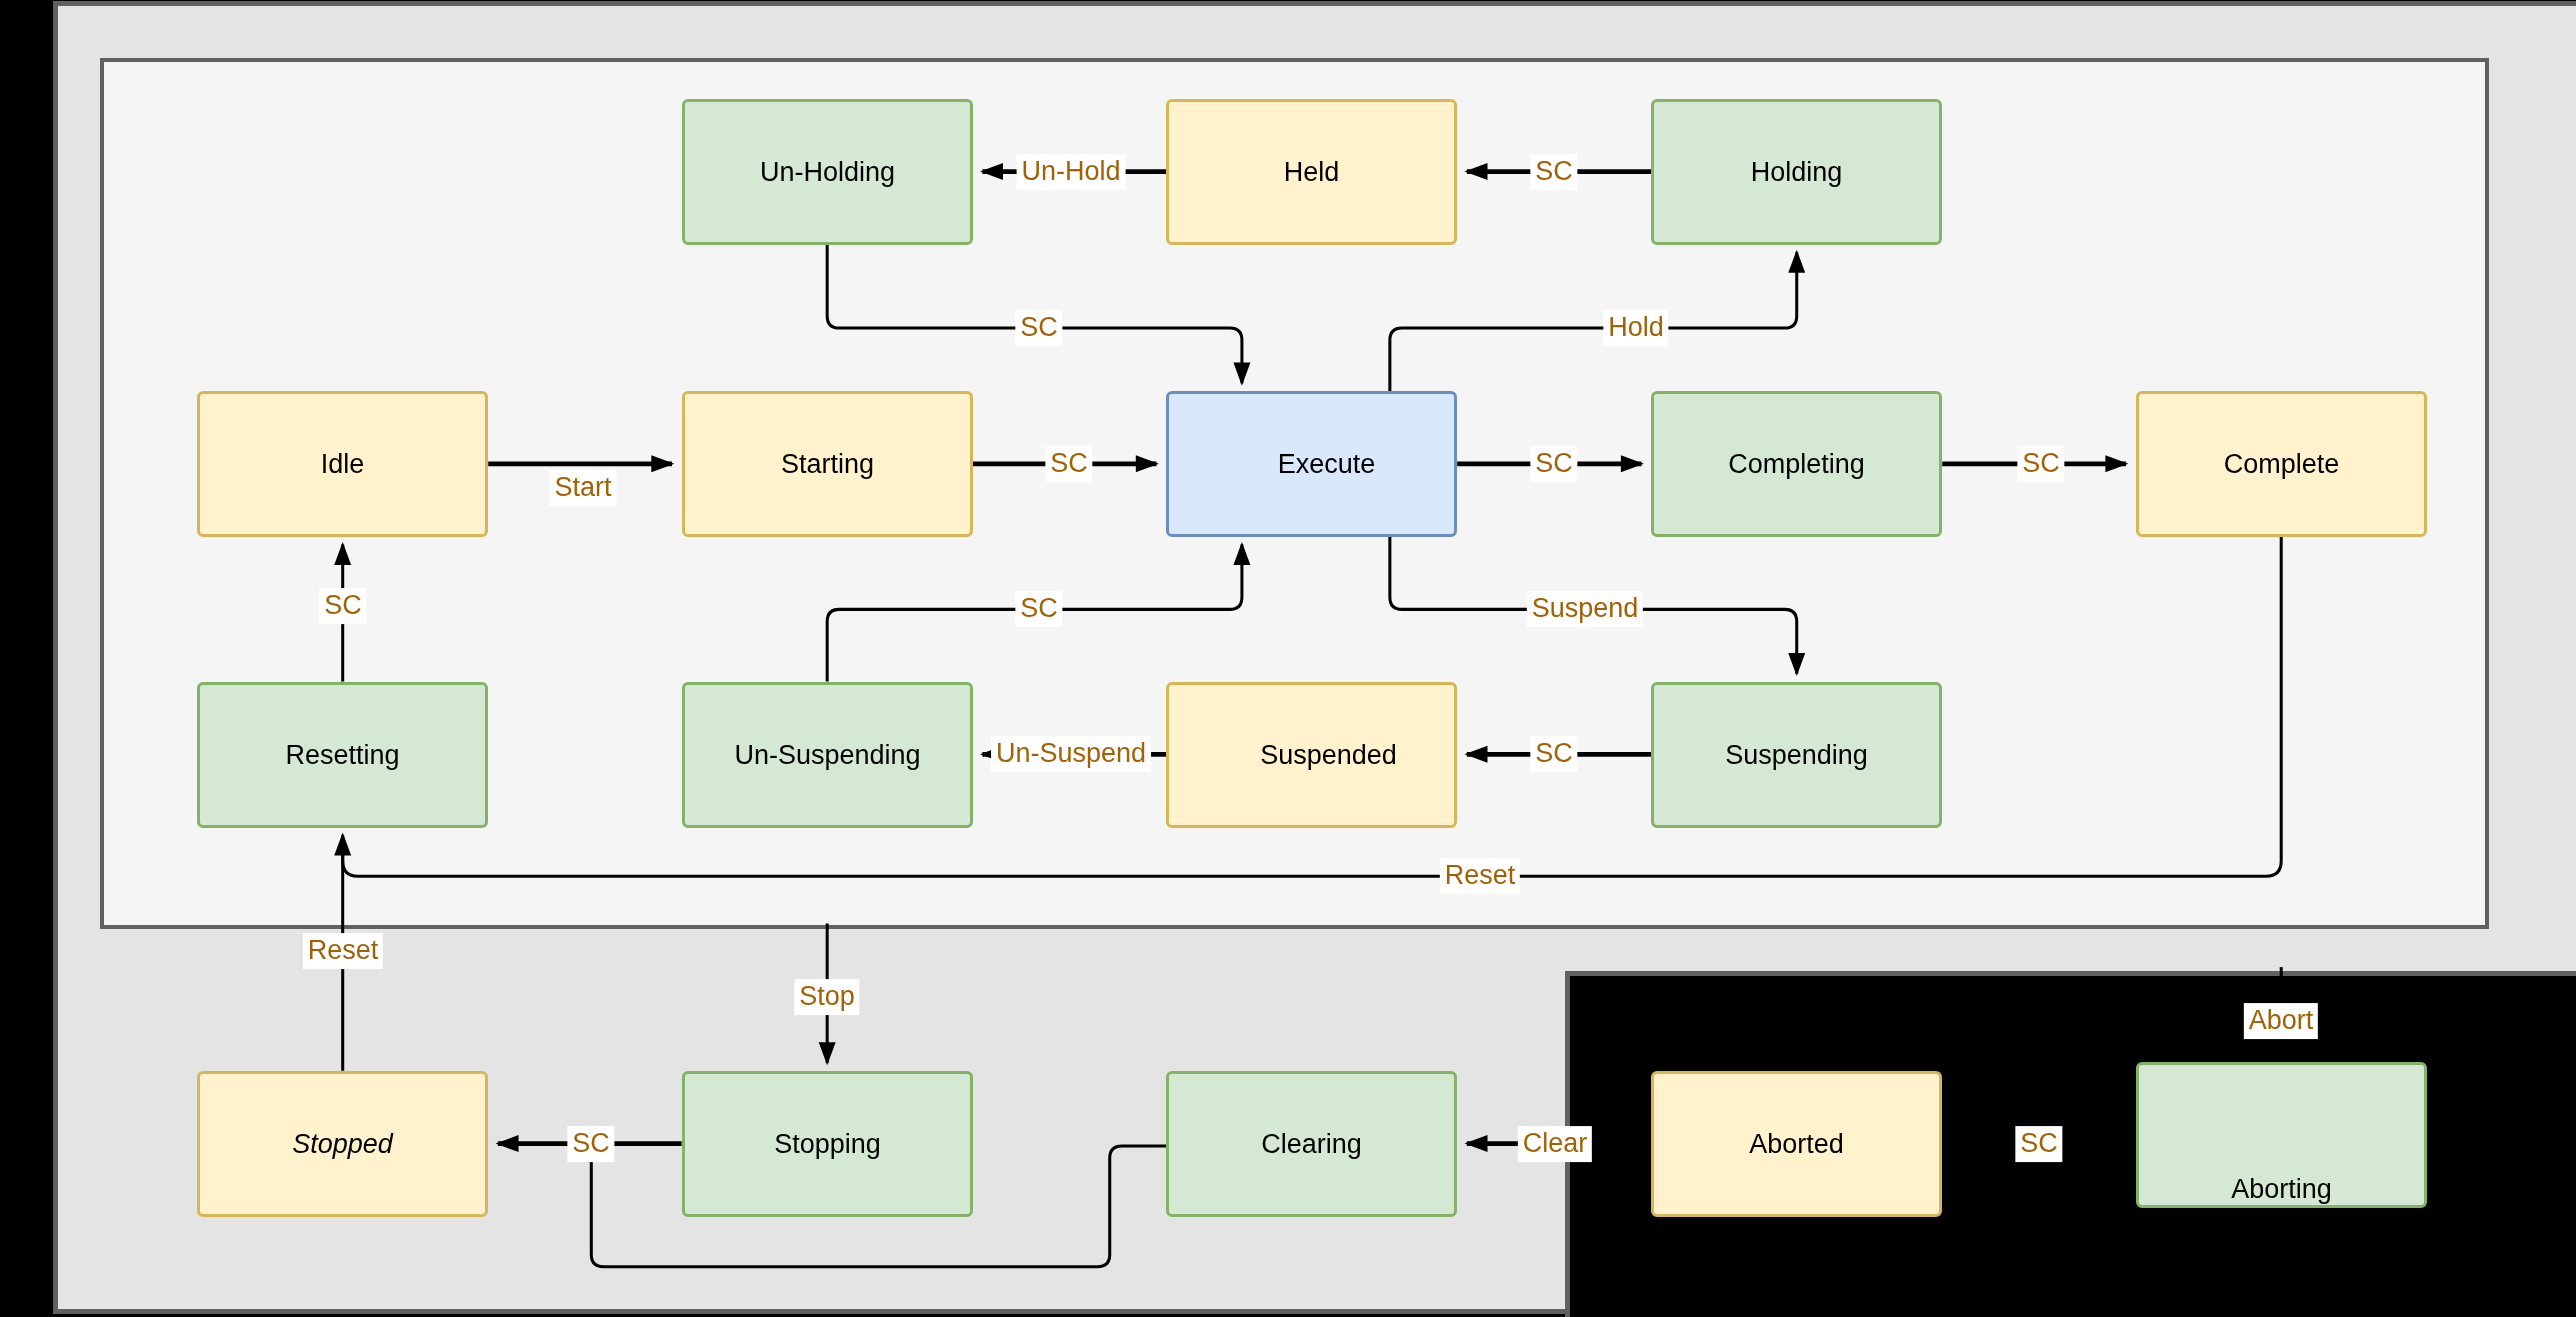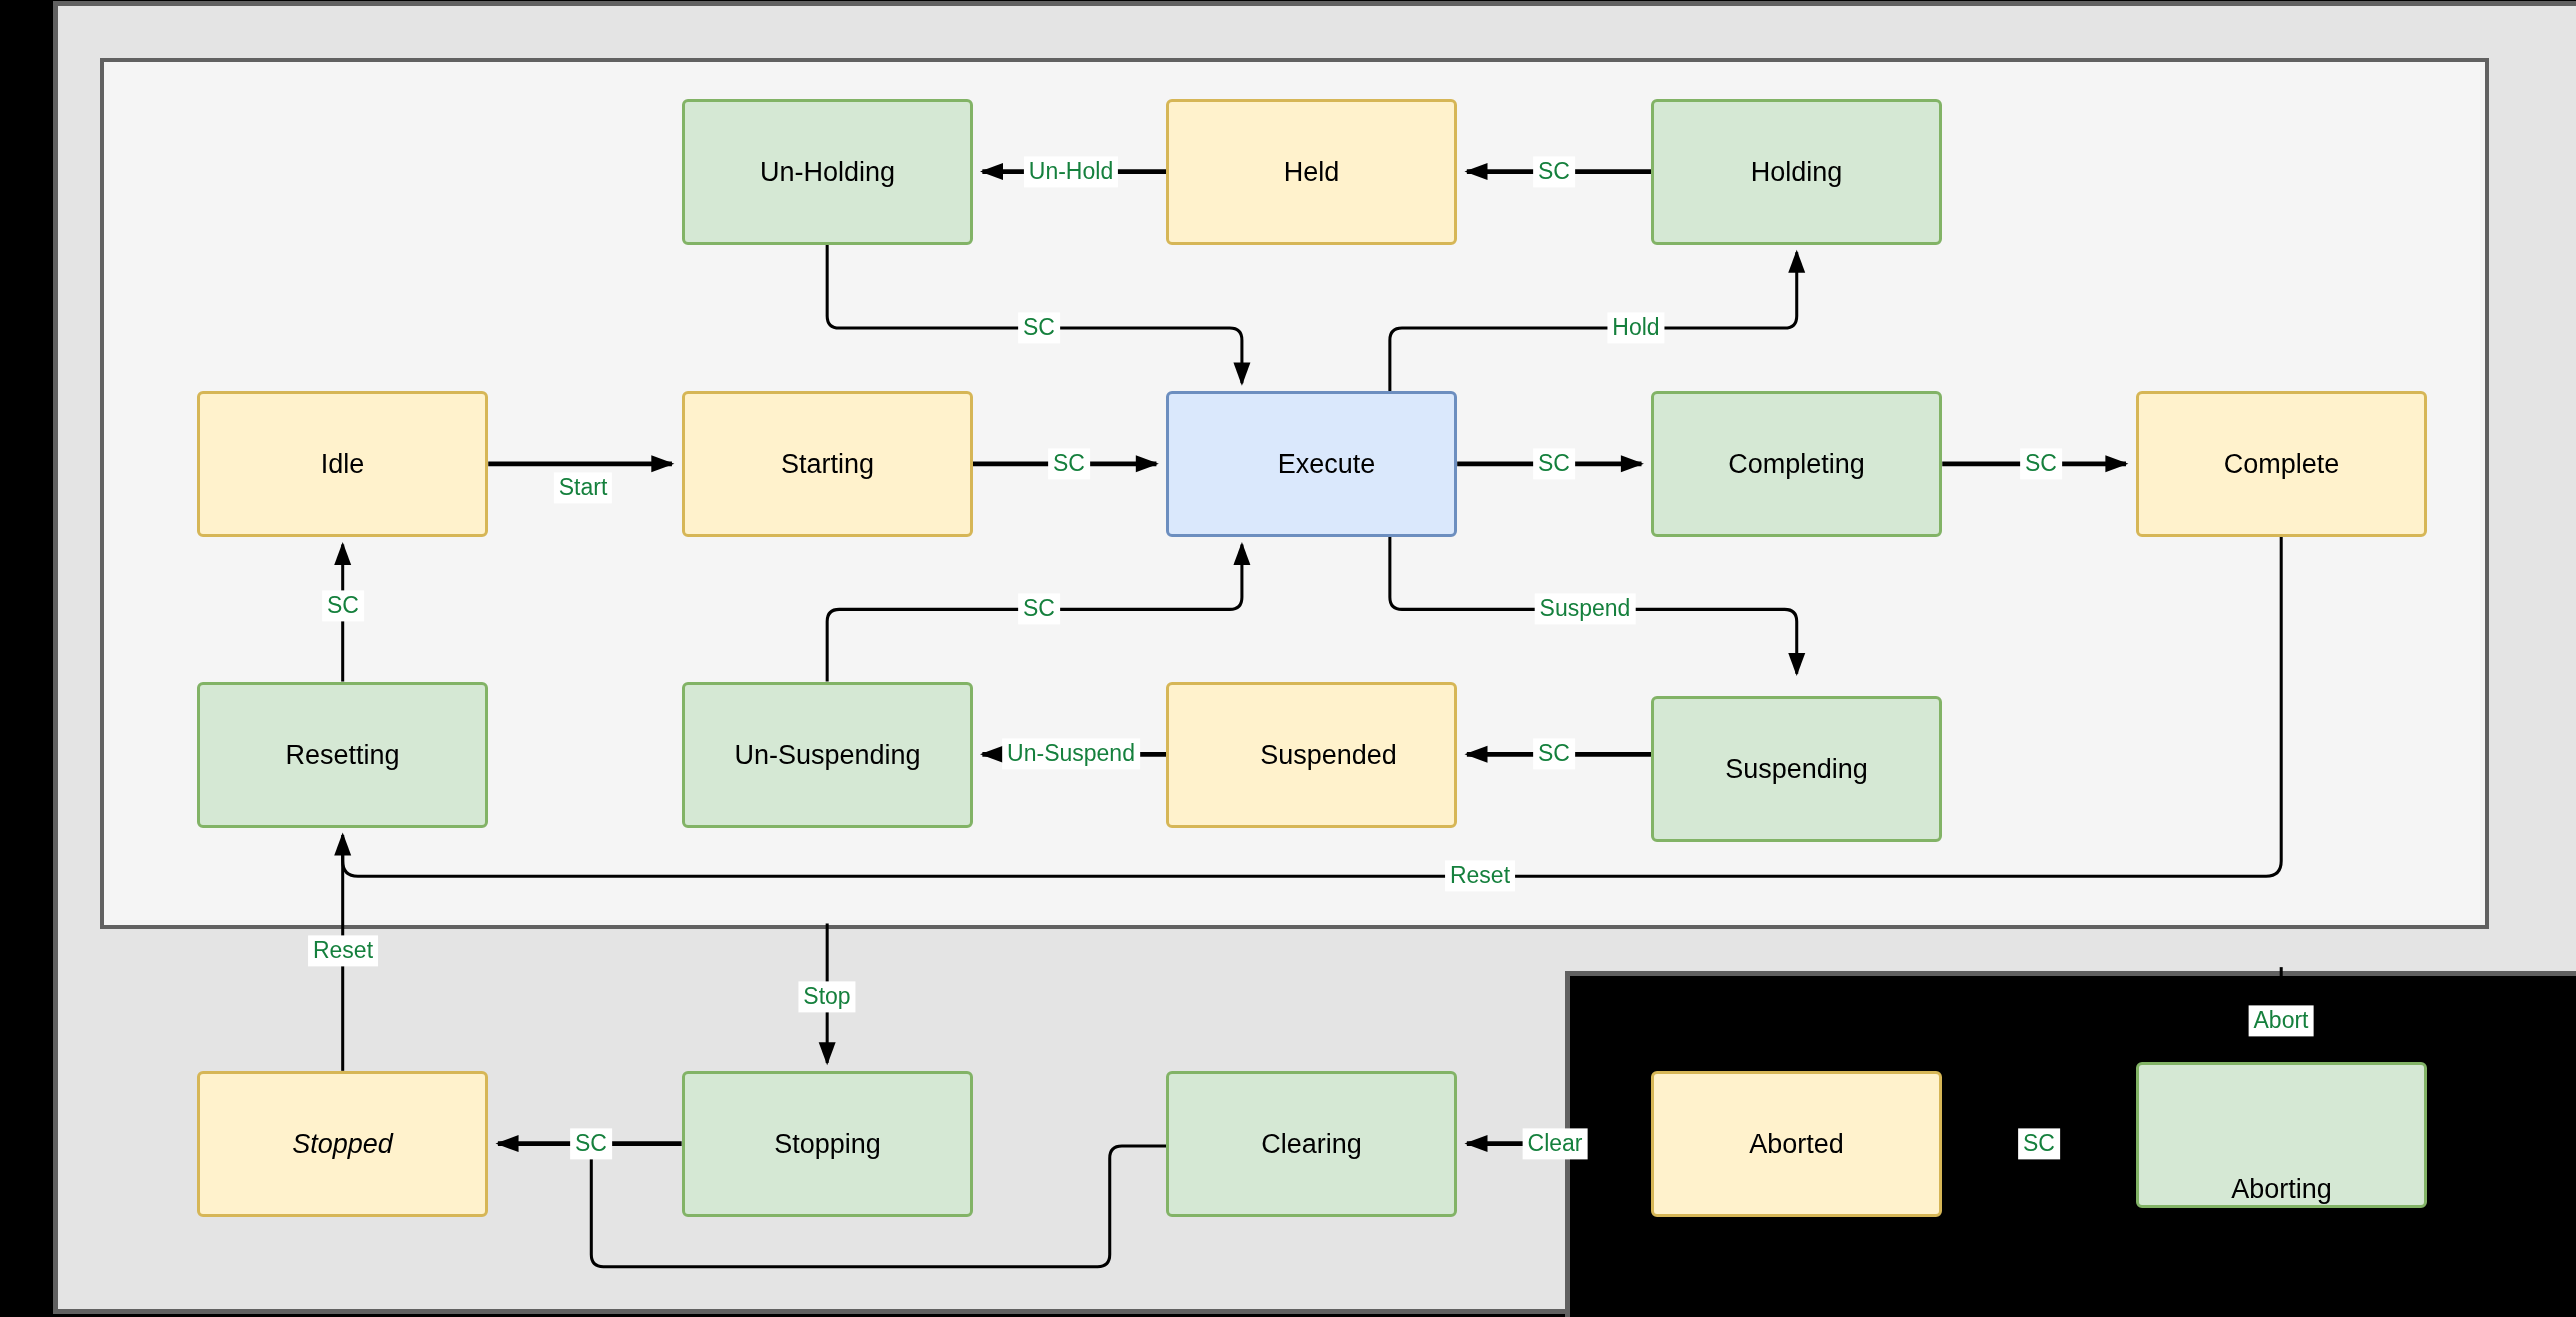--- a/index.html
+++ b/index.html
@@ -23,21 +23,21 @@
   
   .box{position:absolute;width:291px;height:146px;box-sizing:border-box;
        display:flex;align-items:center;justify-content:center;
        font-size:27px;color:#000;border-radius:6px;}
   .yellow{background:#fff2cc;border:3px solid #d6b656;}
   .green{background:#d5e8d4;border:3px solid #82b366;}
   .blue{background:#dae8fc;border:3px solid #6c8ebf;padding-left:30px;}
 
   
   .elabel{position:absolute;transform:translate(-50%,-50%);
-          background:#ffffff;color:#15803d;font-size:23px;line-height:1.15;
+          background:#ffffff;color:#a16207;font-size:27px;line-height:1.15;
           padding:2.4px 4.9px;white-space:nowrap;}
 </style>
 </head>
 <body>
 
 <div id="stage">
 
   <div id="canvas"></div>
   <div id="frame"></div>
   <div id="abort-region"></div>
@@ -106,21 +106,21 @@
 
   <div class="box green" style="left:197px;top:682px;">
       <span>Resetting</span>
     </div>
   <div class="box green" style="left:682px;top:682px;">
       <span>Un-Suspending</span>
     </div>
   <div class="box yellow" style="left:1166px;top:682px;padding-left:34px;">
       <span>Suspended</span>
     </div>
-  <div class="box green" style="left:1651px;top:696px;">
+  <div class="box green" style="left:1651px;top:682px;">
       <span>Suspending</span>
     </div>
 
   <div class="box yellow" style="left:197px;top:1071px;font-style:italic;">
       <span>Stopped</span>
     </div>
   <div class="box green" style="left:682px;top:1071px;">
       <span>Stopping</span>
     </div>
   <div class="box green" style="left:1166px;top:1071px;">

